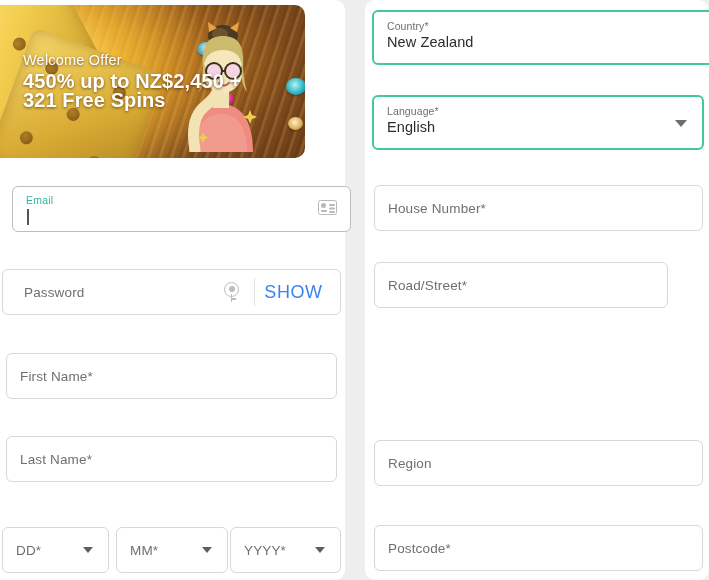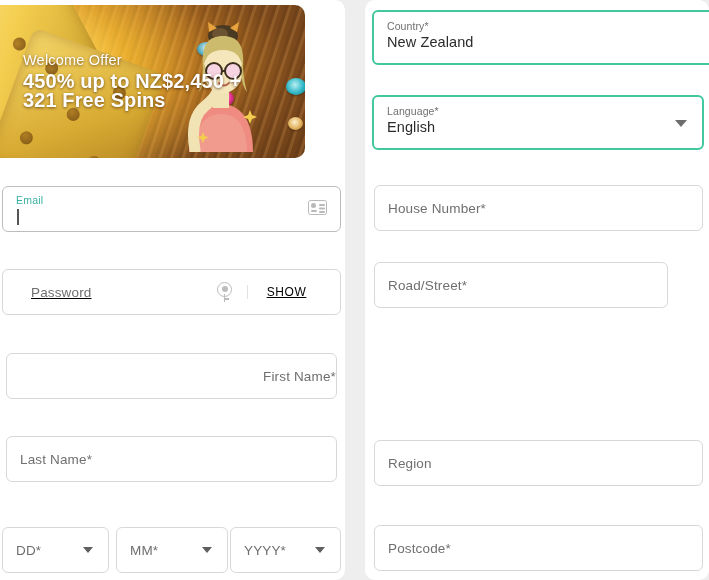--- a/index.html
+++ b/index.html
@@ -176,30 +176,30 @@
   .icon-key .tooth {
     position: absolute; left: 8.5px; top: 16px;
     width: 5px; height: 1.8px; background: #bcbcbc;
   }
   .icon-key .dot {
     position: absolute; left: 6.5px; top: 4px;
     width: 6px; height: 6px; border-radius: 50%; background: #bcbcbc;
   }
 
   
-  .pwd-wrap { padding: 15px; text-decoration: underline; }
+  .pwd-wrap { padding: 8px; }
   .pwd-input {
     position: relative; flex: 1; height: 100%;
     display: flex; align-items: center;
     border-right: 1px solid #e2e2e2;
   }
   .pwd-show {
     width: 77px; height: 100%;
     display: flex; align-items: center; justify-content: center;
-    font-size: 12px; color: #000000; letter-spacing: .6px;
+    font-size: 18px; color: #3b82f6; letter-spacing: .6px;
   }
 
   .dob { position: absolute; height: 46px; }
   .dob .ph { padding-left: 13px; }
 </style>
 </head>
 <body>
 
 <div class="page">
 
@@ -263,40 +263,40 @@
         <path d="M38 110 l1.6 4 4 1.6 -4 1.6 -1.6 4 -1.6 -4 -4 -1.6 4 -1.6 z" fill="#f3cd4e"></path>
       </svg>
 
       <div class="promo-text">
         <div class="promo-title">Welcome Offer</div>
         <div class="promo-line">450% up to NZ$2,450 +</div>
         <div class="promo-line">321 Free Spins</div>
       </div>
     </div>
 
-    <div class="field focused" style="left:2px; top:186px; width:339px;text-decoration:underline;">
+    <div class="field focused" style="left:12px; top:186px; width:339px;text-decoration:underline;">
       <span class="flabel">Email</span>
       <span class="caret"></span>
       <span class="icon-contact"></span>
     </div>
 
     <div class="field pwd-wrap" style="left:2px; top:269px; width:339px;">
       <div class="pwd-input">
         <span class="ph">Password</span>
         <span class="icon-key" style="right:12px;">
           <span class="ring"></span>
             <span class="dot"></span>
             <span class="bar"></span>
             <span class="tooth"></span>
         </span>
       </div>
       <div class="pwd-show">SHOW</div>
     </div>
 
-    <div class="field" style="left:6px; top:353px; width:331px;justify-content:flex-end;">
+    <div class="field" style="left:6px; top:353px; width:331px;">
       <span class="ph">First Name*</span>
     </div>
 
     <div class="field" style="left:6px; top:436px; width:331px;">
       <span class="ph">Last Name*</span>
     </div>
 
     <div class="field dob" style="left:2px; top:527px; width:107px;">
       <span class="ph">DD*</span>
       <span class="caret-down sm"></span>

